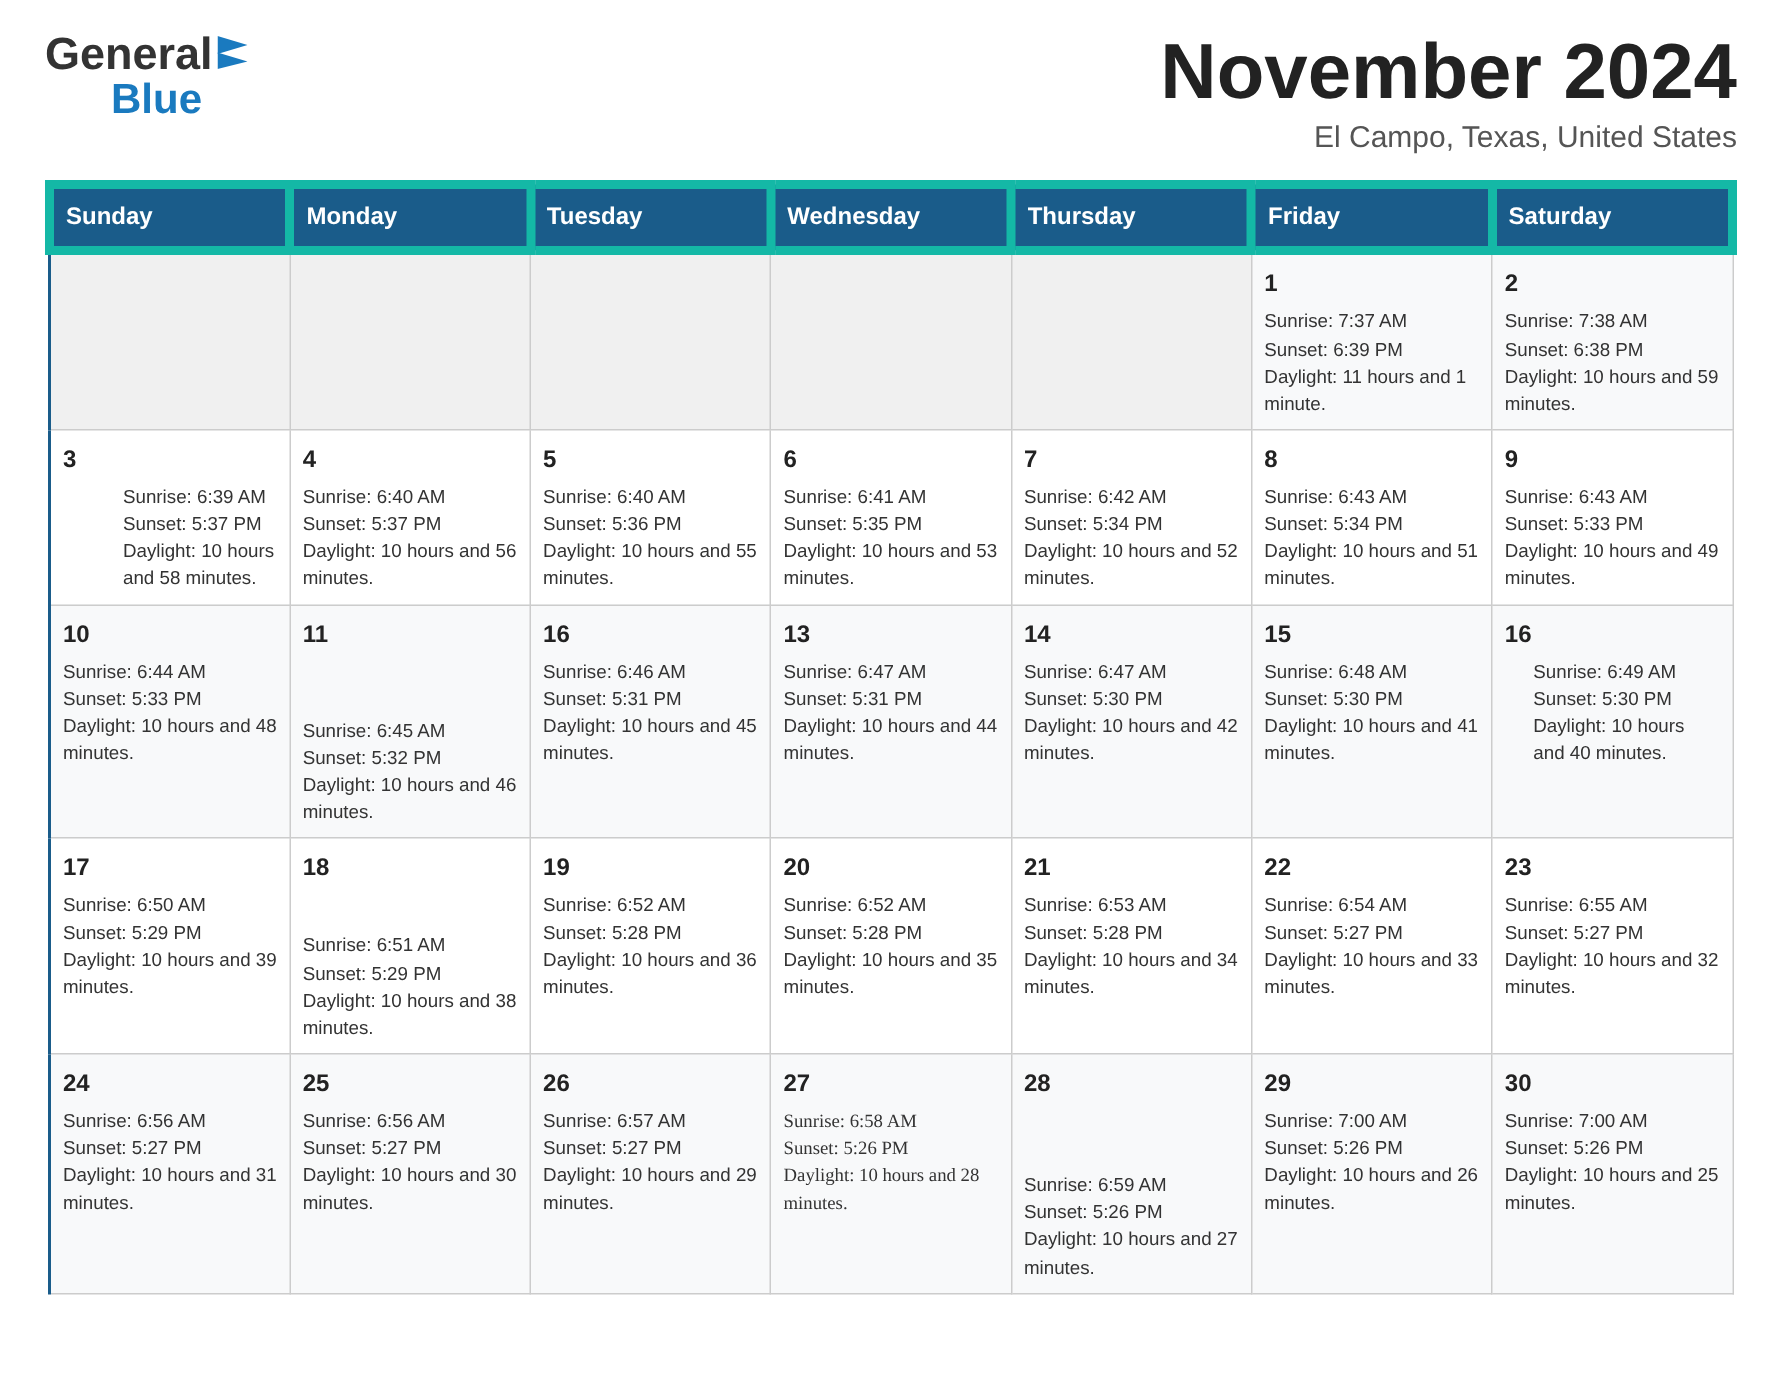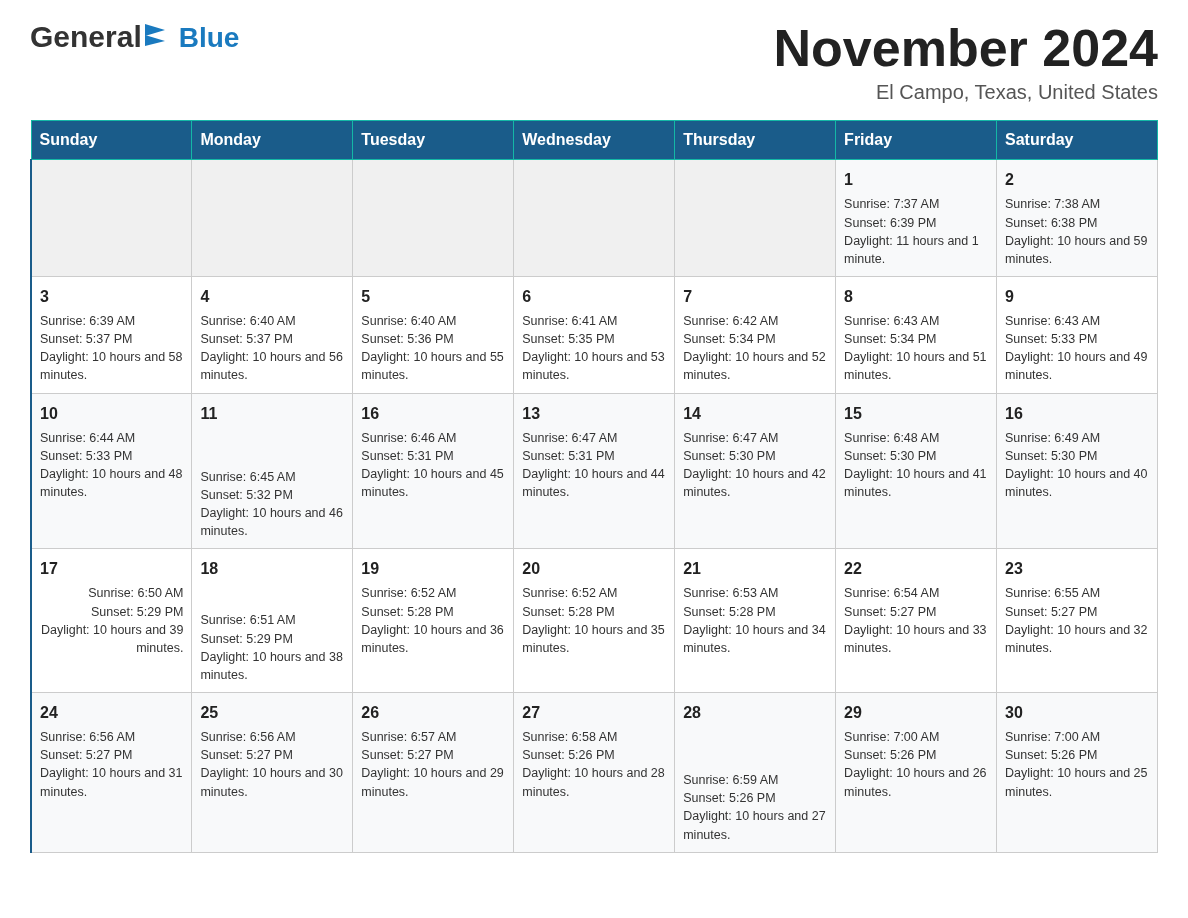--- a/index.html
+++ b/index.html
@@ -12,22 +12,22 @@
       padding: 20px 30px;
     }
     .header {
       display: flex;
       align-items: flex-start;
       justify-content: space-between;
       margin-bottom: 16px;
     }
     .logo-area {
       display: flex;
-      flex-direction: row;
-      align-items: flex-end;
+      flex-direction: column;
+      align-items: center;
     }
     .title-area {
       text-align: right;
     }
     .month-title {
       font-size: 52px;
       font-weight: bold;
       color: #222;
       line-height: 1.1;
     }
@@ -41,21 +41,21 @@
       border-collapse: collapse;
       table-layout: fixed;
     }
     .calendar-table thead tr th {
       background-color: #1a5c8a;
       color: #fff;
       font-size: 16px;
       font-weight: bold;
       padding: 10px 8px;
       text-align: left;
-      border: 1px solid #14b8a6;
+      border: 6px solid #14b8a6;
     }
     .calendar-table tbody tr td {
       vertical-align: top;
       padding: 8px 8px;
       border: 1px solid #ccc;
       font-size: 13px;
       line-height: 1.45;
       height: 110px;
       background: #fff;
     }
@@ -140,21 +140,21 @@
         <td>
           <span class="day-num">2</span>
           <div class="day-info" style="white-space: pre-line;">Sunrise: 7:38 AM
 Sunset: 6:38 PM
 Daylight: 10 hours and 59 minutes.</div>
         </td>
       </tr>
       <tr>
         <td>
           <span class="day-num">3</span>
-          <div class="day-info" style="white-space: pre-line;">Sunrise: 6:39 AM
+          <div class="day-info" style="white-space: pre-line; margin-left: 40px;">Sunrise: 6:39 AM
 Sunset: 5:37 PM
 Daylight: 10 hours and 58 minutes.</div>
         </td>
         <td>
           <span class="day-num">4</span>
           <div class="day-info" style="white-space: pre-line;">Sunrise: 6:40 AM
 Sunset: 5:37 PM
 Daylight: 10 hours and 56 minutes.</div>
         </td>
         <td>
@@ -220,29 +220,29 @@
 Daylight: 10 hours and 42 minutes.</div>
         </td>
         <td>
           <span class="day-num">15</span>
           <div class="day-info" style="white-space: pre-line;">Sunrise: 6:48 AM
 Sunset: 5:30 PM
 Daylight: 10 hours and 41 minutes.</div>
         </td>
         <td>
           <span class="day-num">16</span>
-          <div class="day-info" style="white-space: pre-line;">Sunrise: 6:49 AM
+          <div class="day-info" style="white-space: pre-line; margin-left: 19px;">Sunrise: 6:49 AM
 Sunset: 5:30 PM
 Daylight: 10 hours and 40 minutes.</div>
         </td>
       </tr>
       <tr>
         <td>
           <span class="day-num">17</span>
-          <div class="day-info" style="white-space: pre-line; text-align: right;">Sunrise: 6:50 AM
+          <div class="day-info" style="white-space: pre-line;">Sunrise: 6:50 AM
 Sunset: 5:29 PM
 Daylight: 10 hours and 39 minutes.</div>
         </td>
         <td>
           <span class="day-num">18</span>
           <div class="day-info" style="white-space: pre-line; margin-top: 31px;">Sunrise: 6:51 AM
 Sunset: 5:29 PM
 Daylight: 10 hours and 38 minutes.</div>
         </td>
         <td>
@@ -290,21 +290,21 @@
 Daylight: 10 hours and 30 minutes.</div>
         </td>
         <td>
           <span class="day-num">26</span>
           <div class="day-info" style="white-space: pre-line;">Sunrise: 6:57 AM
 Sunset: 5:27 PM
 Daylight: 10 hours and 29 minutes.</div>
         </td>
         <td>
           <span class="day-num">27</span>
-          <div class="day-info" style="white-space: pre-line;">Sunrise: 6:58 AM
+          <div class="day-info" style="white-space: pre-line; font-family: Liberation Serif, serif;">Sunrise: 6:58 AM
 Sunset: 5:26 PM
 Daylight: 10 hours and 28 minutes.</div>
         </td>
         <td>
           <span class="day-num">28</span>
           <div class="day-info" style="white-space: pre-line; margin-top: 47px;">Sunrise: 6:59 AM
 Sunset: 5:26 PM
 Daylight: 10 hours and 27 minutes.</div>
         </td>
         <td>

